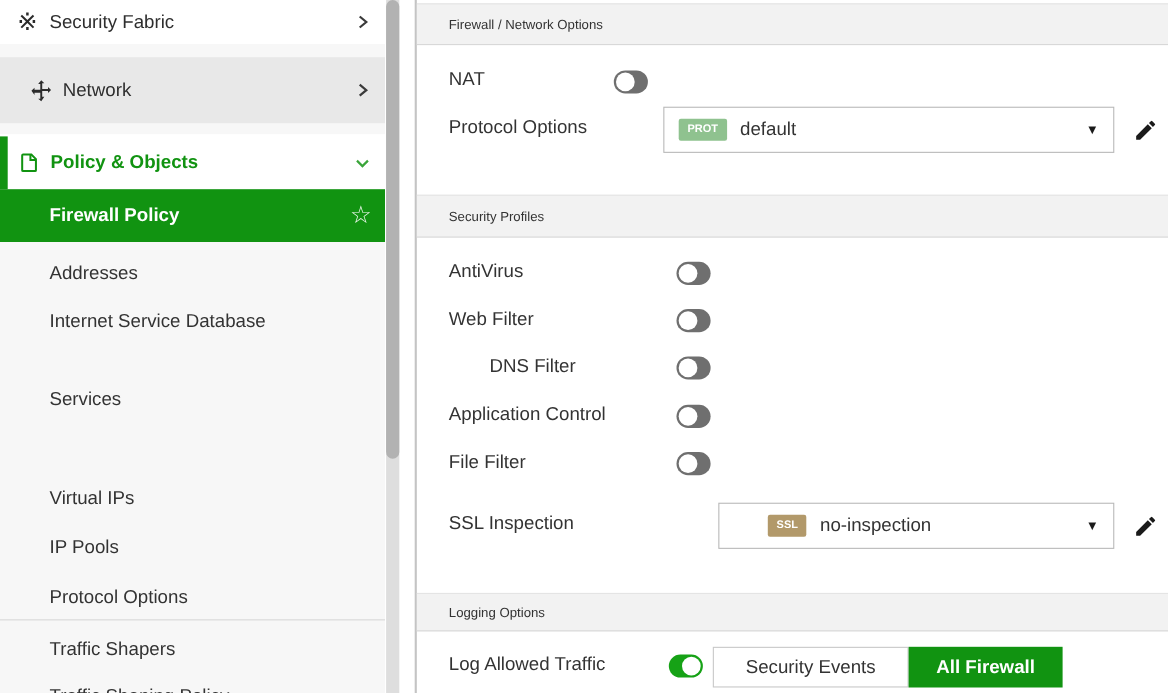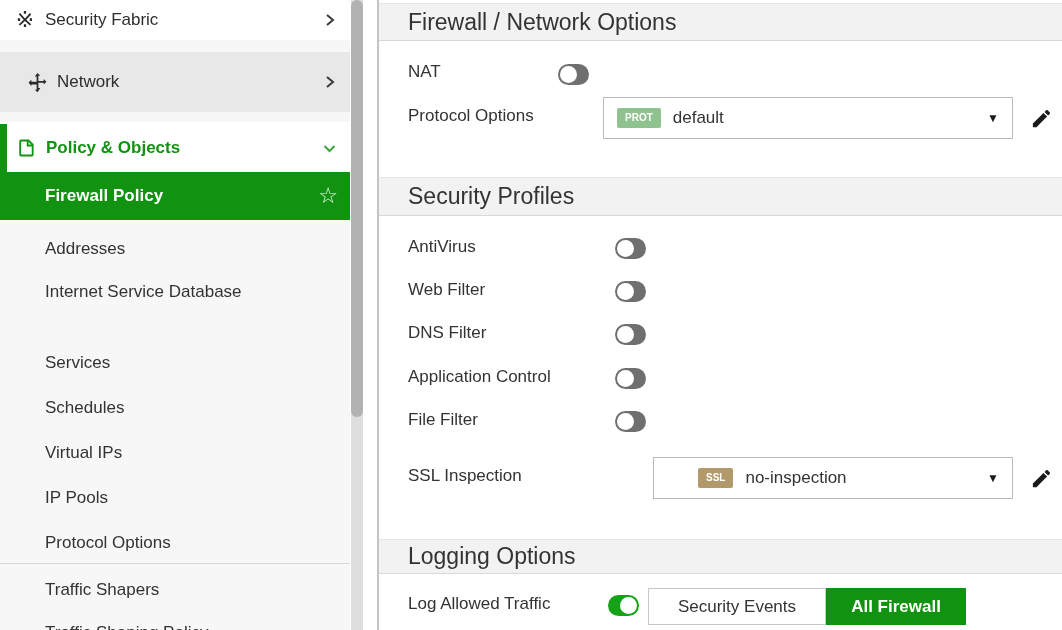--- a/index.html
+++ b/index.html
@@ -26,21 +26,21 @@
   .fabric-glyph{font-size:22px;line-height:1;color:#2b2b2b;}
   .submenu{position:absolute;left:0;top:220px;width:350px;height:410px;overflow:hidden;}
   .subitem{position:absolute;left:45px;width:235px;font-size:17px;line-height:27px;color:#333;cursor:pointer;}
   .sub-divider{position:absolute;left:0;top:563px;width:350px;height:1px;background:#d8d8d8;}
   
   .sb-track{position:absolute;left:351px;top:0;width:12px;height:630px;background:#dedede;}
   .sb-thumb{position:absolute;left:351px;top:0;width:12px;height:417px;background:#b2b2b2;border-radius:6px;}
   .panel-border{position:absolute;left:377px;top:0;width:2px;height:630px;background:#c4c4c4;}
   
   .content{position:absolute;left:379px;top:0;width:683px;height:630px;background:#fff;}
-  .secbar{position:absolute;left:0;width:683px;background:#f2f2f2;border-top:1px solid #e4e4e4;border-bottom:1px solid #d8d8d8;display:flex;align-items:center;padding-left:29px;box-sizing:border-box;font-size:23px;color:#333;}
+  .secbar{position:absolute;left:0;width:683px;background:#f2f2f2;border-top:1px solid #e4e4e4;border-bottom:1px solid #d8d8d8;display:flex;align-items:center;padding-left:29px;box-sizing:border-box;font-size:12px;color:#333;}
   .bar1{top:3px;height:38px;}
   .bar2{top:177px;height:39px;}
   .bar3{top:539px;height:35px;}
   .flabel{position:absolute;left:29px;font-size:17px;color:#333;white-space:nowrap;}
   
   .toggle{position:absolute;width:31px;height:21px;border-radius:11px;background:#6f6f6f;cursor:pointer;}
   .toggle .knob{position:absolute;top:2px;left:2px;width:17px;height:17px;border-radius:50%;background:#fff;}
   .toggle.on{background:var(--toggle-on,#16a216);}
   .toggle.on .knob{left:auto;right:2px;}
   
@@ -118,21 +118,20 @@
 
   <div class="srow r-selected">
     <span class="slabel">Firewall Policy</span>
     <span class="star">☆</span>
   </div>
 
   <div class="submenu">
     <div class="subitem" style="top:15px;">Addresses</div>
     <div class="subitem" style="top:58px;">Internet Service Database</div>
     <div class="subitem" style="top:129px;">Services</div>
-    <div class="subitem" style="top:174px;">Schedules</div>
     <div class="subitem" style="top:219px;">Virtual IPs</div>
     <div class="subitem" style="top:264px;">IP Pools</div>
     <div class="subitem" style="top:309px;">Protocol Options</div>
     <div class="sub-divider" style="top:343px;"></div>
     <div class="subitem" style="top:356px;">Traffic Shapers</div>
     <div class="subitem" style="top:399px;">Traffic Shaping Policy</div>
   </div>
 </nav>
 
 <div class="sb-track"></div>
@@ -169,21 +168,21 @@
   <span class="flabel" style="top:237px;">AntiVirus</span>
   <span class="toggle" style="left:236px;top:238px;">
       <span class="knob"></span>
     </span>
 
   <span class="flabel" style="top:280px;">Web Filter</span>
   <span class="toggle" style="left:236px;top:281px;">
       <span class="knob"></span>
     </span>
 
-  <span class="flabel" style="top:323px;">DNS Filter</span>
+  <span class="flabel" style="top:323px;margin-left:37px;">DNS Filter</span>
   <span class="toggle" style="left:236px;top:324px;">
       <span class="knob"></span>
     </span>
 
   <span class="flabel" style="top:367px;">Application Control</span>
   <span class="toggle" style="left:236px;top:368px;">
       <span class="knob"></span>
     </span>
 
   <span class="flabel" style="top:410px;">File Filter</span>

